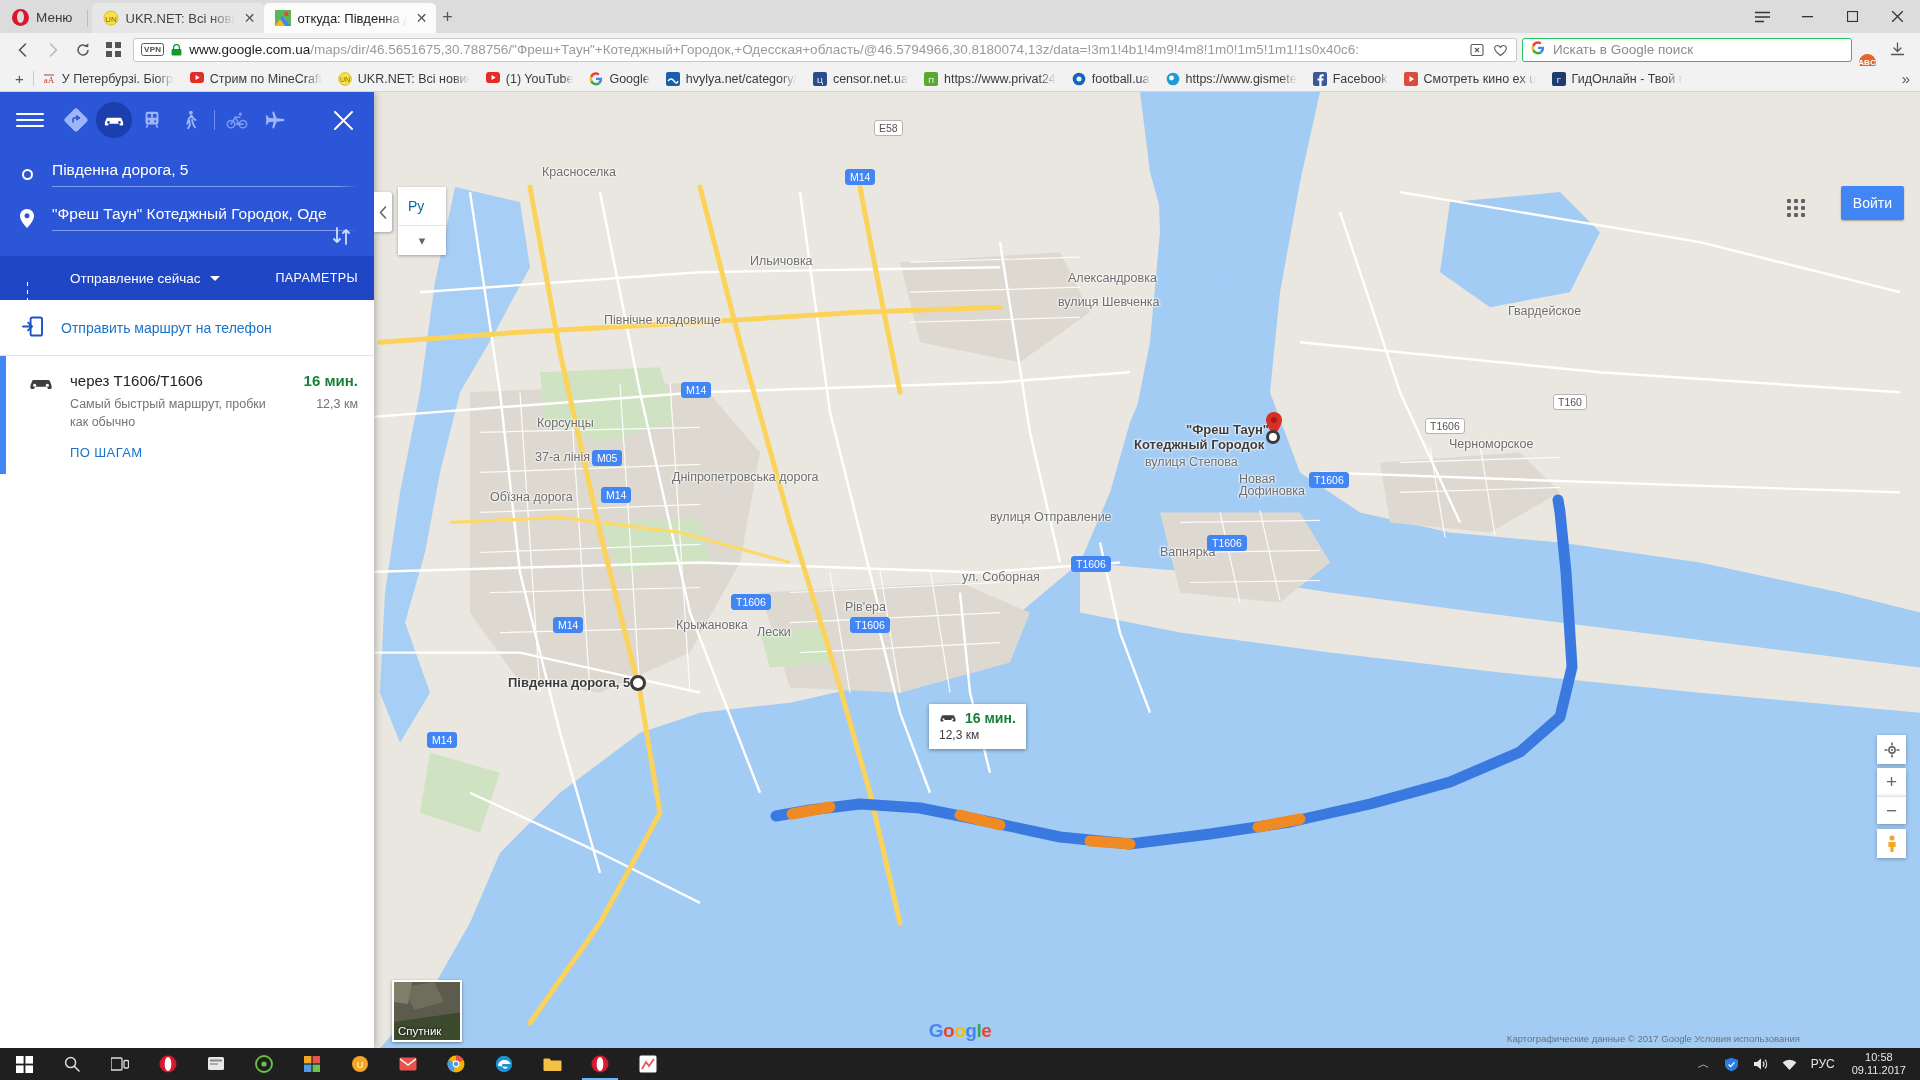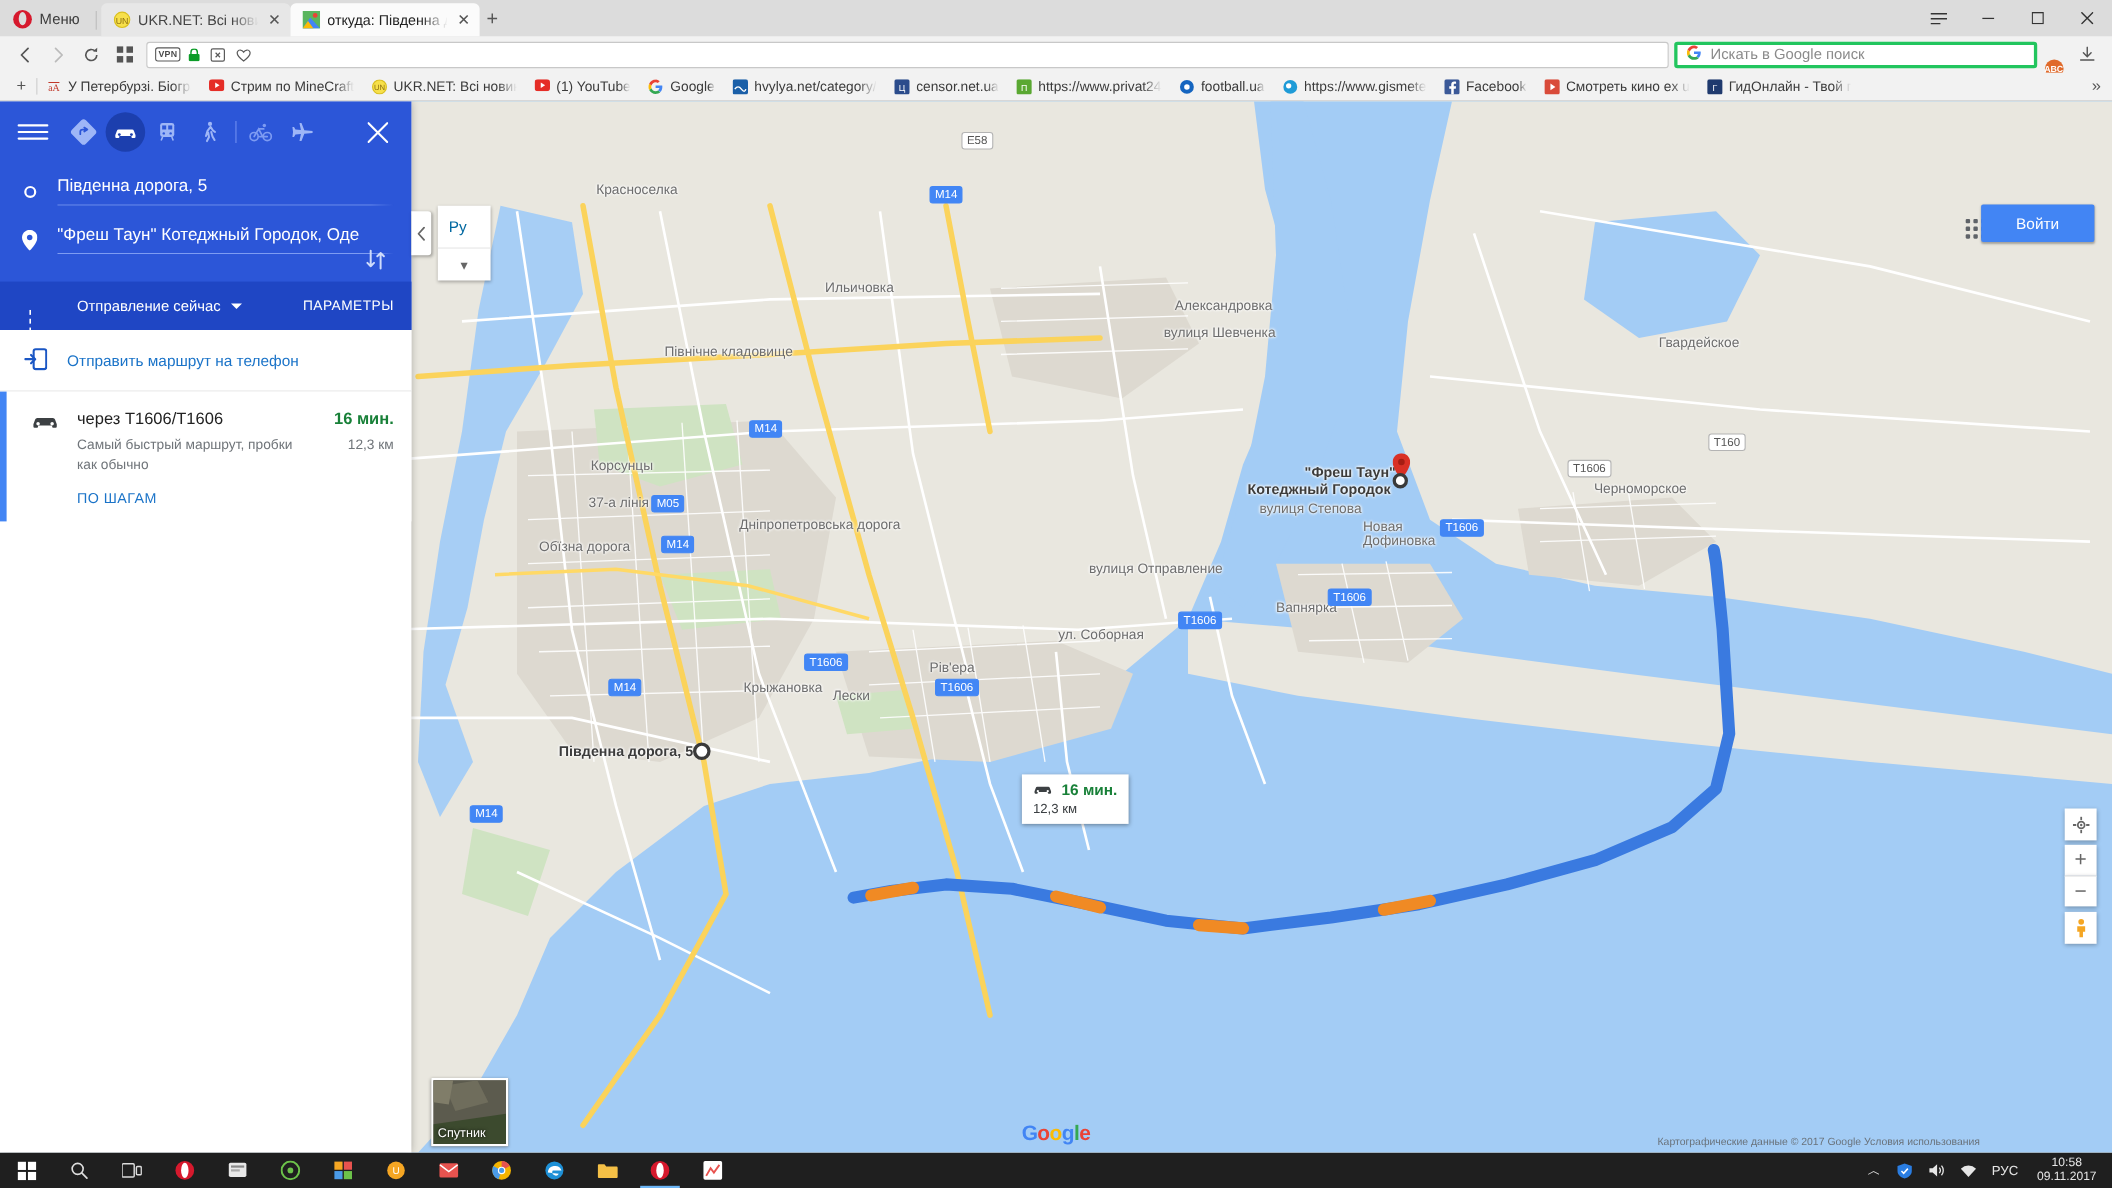--- a/index.html
+++ b/index.html
@@ -90,21 +90,21 @@
   .urltext {
     flex:1; white-space:nowrap; overflow:hidden; font-size:13.5px; color:#9a9a9a;
     -webkit-mask-image:linear-gradient(90deg,#000 96%,transparent);
             mask-image:linear-gradient(90deg,#000 96%,transparent);
   }
   .urltext b { color:#222; font-weight:700; }
   .urltext .dom { color:#222; font-weight:400; }
   .obtn { width:17px; height:17px; flex:none; color:#5a5a5a; display:flex;
           align-items:center; justify-content:center;}
   .searchbox {
-    width:330px; height:24px; background:#fff; border:3px solid #22c55e;
+    width:330px; height:24px; background:#fff; border:1px solid #22c55e;
     border-radius:3px; display:flex; align-items:center; gap:8px; padding:0 8px;
   }
   .searchbox .ph { color:#8b8b8b; font-size:13.5px; }
   .profile-badge {
     width:17px;height:17px;border-radius:50%;background:#e06a2b;color:#fff;
     font-size:8px;display:flex;align-items:center;justify-content:center;
     font-weight:bold;
     margin-top:25px;
   }
   
@@ -224,21 +224,21 @@
   .langbox .lg { height:38px; display:flex; align-items:center; padding-left:10px;
                  font-size:14px; color:#0369a1; }
   .langbox .ar { height:30px; border-top:1px solid #e6e6e6; display:flex;
                  align-items:center; justify-content:center; color:#666; }
   .appsbtn { position:absolute; right:104px; top:96px; width:40px; height:40px;
              display:flex;align-items:center;justify-content:center; z-index:20; }
   .grid3 { display:grid; grid-template-columns:repeat(3,4px); gap:3px; }
   .grid3 i { width:4px;height:4px;background:#5f6368;border-radius:1px;display:block; }
   .signin {
     position:absolute; right:16px; top:94px; background:#4285f4; color:#fff;
-    font-size:14px; padding:9px 32px; border-radius:2px; z-index:20;
+    font-size:14px; padding:9px 12px; border-radius:2px; z-index:20;
     box-shadow:0 1px 2px rgba(0,0,0,.3);
   }
   .tooltipbox {
     position:absolute; background:#fff; box-shadow:0 1px 4px rgba(0,0,0,.4);
     padding:6px 10px 7px 10px; z-index:18; white-space:nowrap;
   }
   .tt-t { color:#188038; font-size:14px; font-weight:bold; }
   .tt-d { color:#3c4043; font-size:12px; margin-top:2px; }
   .satbox {
     position:absolute; left:392px; bottom:6px; width:70px; height:62px;
@@ -361,20 +361,21 @@
     </div>
 
     <div class="omnibox">
       <span class="vpnbadge">VPN</span>
       <span class="lock">
         <svg width="11" height="12" viewBox="0 0 11 12">
             <path d="M2.6 5V3.4a2.9 2.9 0 0 1 5.8 0V5" fill="none" stroke="#0c9c28" stroke-width="1.3"></path>
             <rect x="0.6" y="5" width="9.8" height="6.6" rx="1" fill="#0c9c28"></rect>
           </svg>
       </span>
+      <span class="urltext"><b class="dom">www.google.com.ua</b><span>/maps/dir/46.5651675,30.788756/"Фреш+Таун"+Котеджный+Городок,+Одесская+область/@46.5794966,30.8180074,13z/data=!3m1!4b1!4m9!4m8!1m0!1m5!1m1!1s0x40c6:</span></span>
       <span class="obtn">
         <svg width="14" height="14" viewBox="0 0 14 14">
             <rect x="1" y="1.5" width="12" height="11" rx="1.5" fill="none" stroke="#5a5a5a" stroke-width="1.1"></rect>
             <path d="M5 5 L9 9 M9 5 L5 9" stroke="#5a5a5a" stroke-width="1.1"></path>
           </svg>
       </span>
       <span class="obtn">
         <svg width="15" height="14" viewBox="0 0 15 14">
             <path d="M7.5 12.5 C2 8.5 1 6 1.9 4 C2.9 1.8 6 2 7.5 4.4 C9 2 12.1 1.8 13.1 4 C14 6 13 8.5 7.5 12.5 Z" fill="none" stroke="#5a5a5a" stroke-width="1.1"></path>
           </svg>

